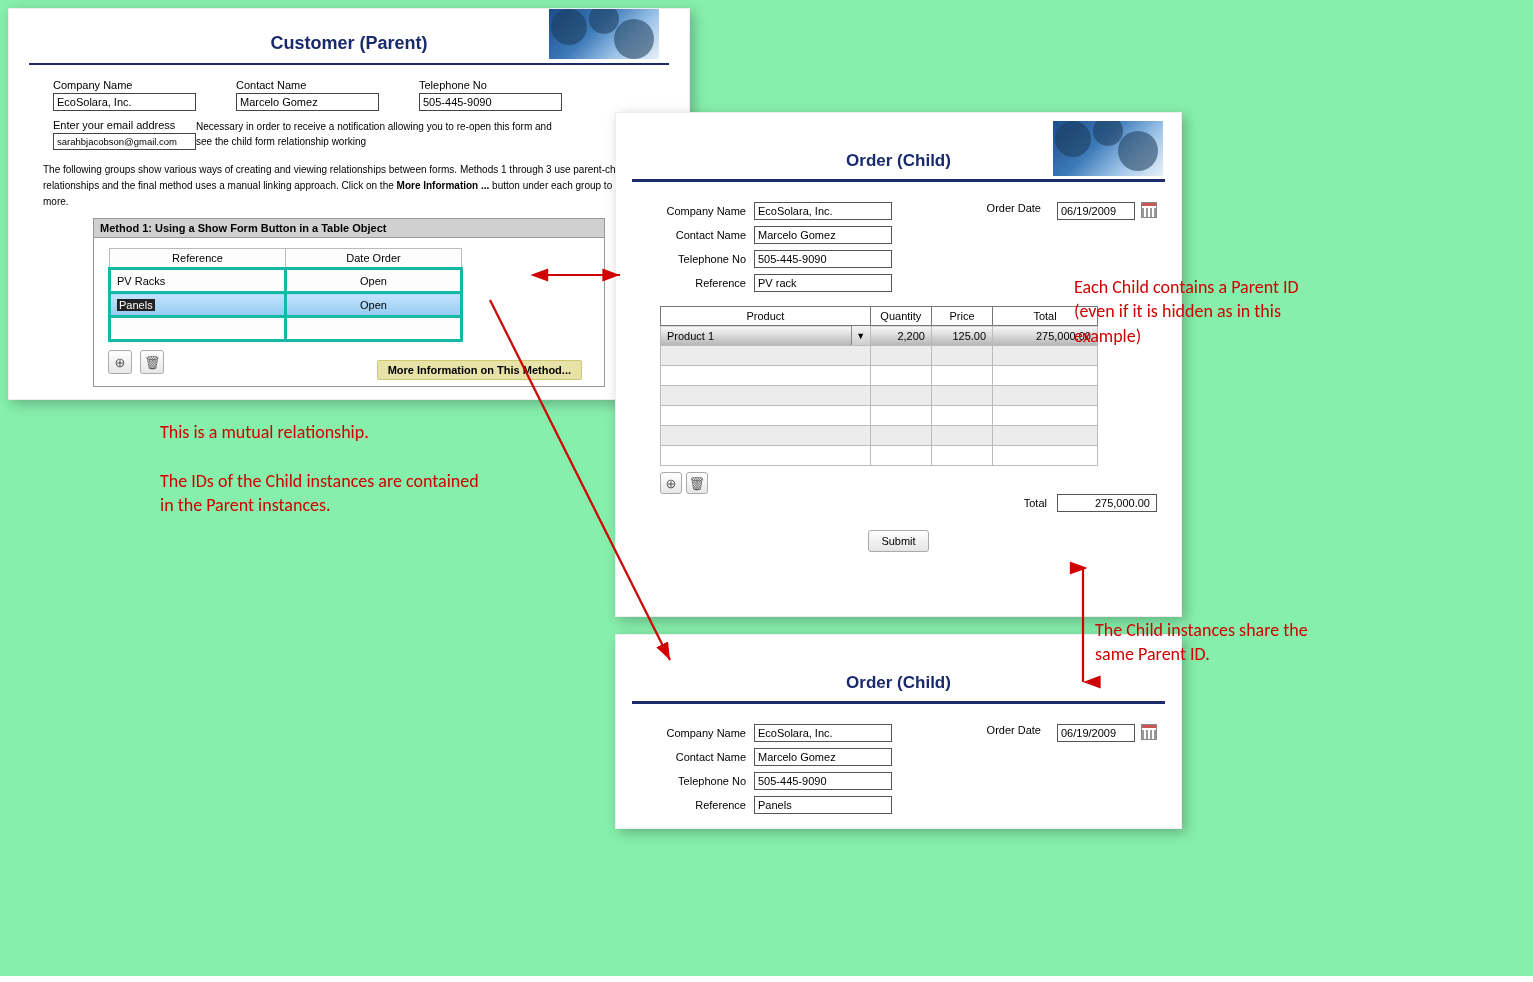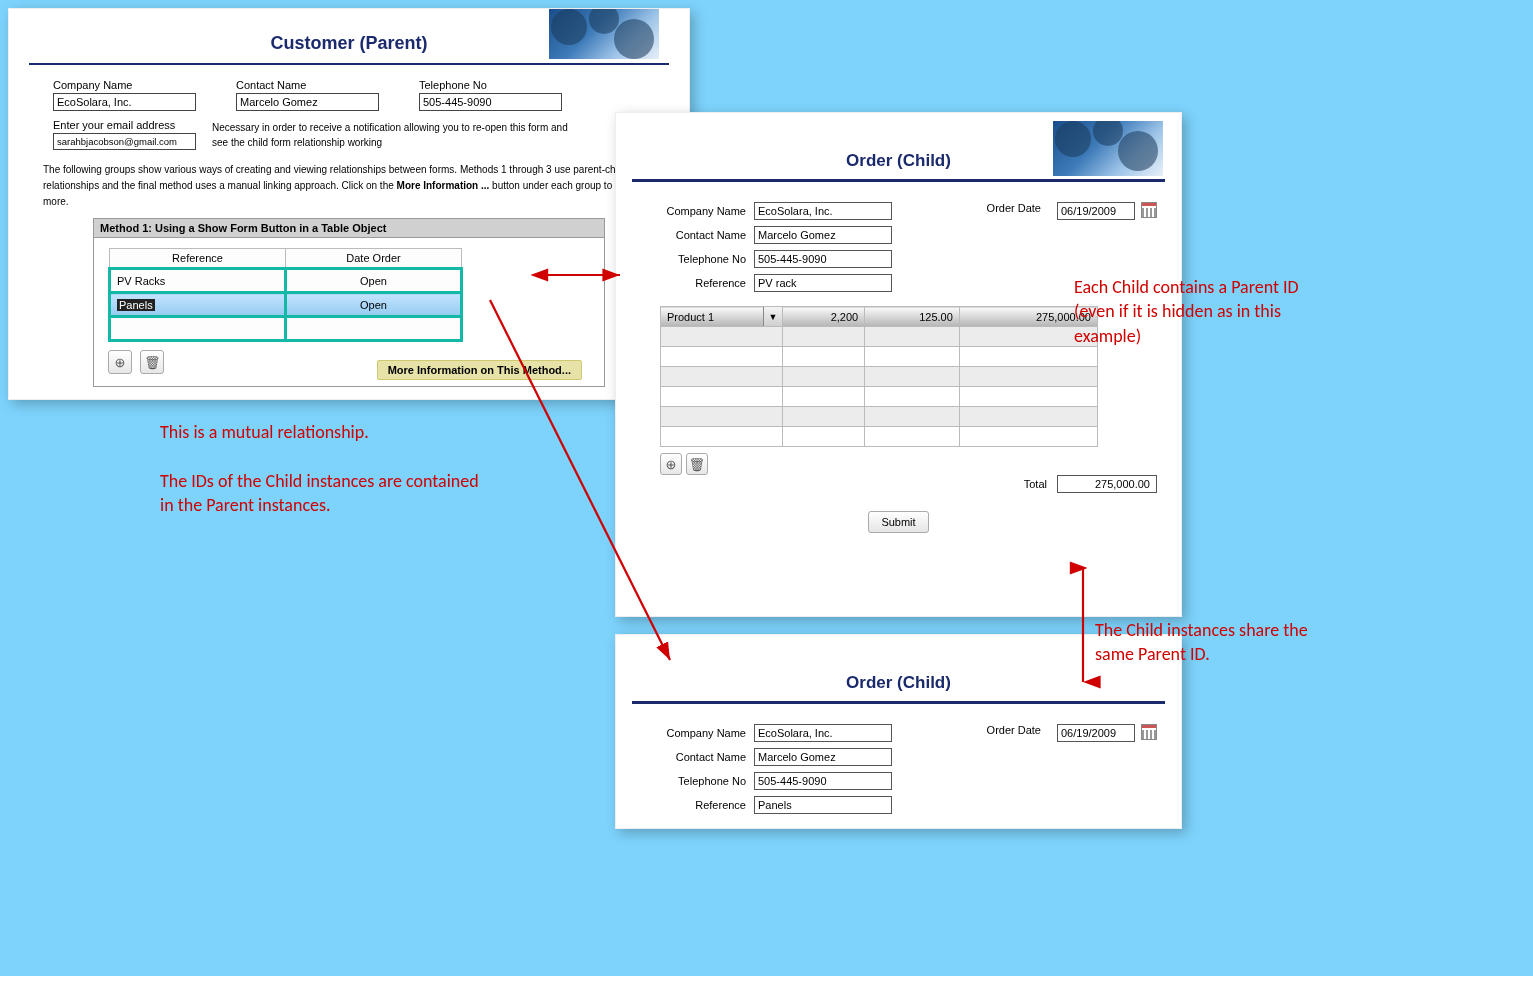--- a/index.html
+++ b/index.html
@@ -1,16 +1,16 @@
 <!DOCTYPE html>
 <html><head>
 <meta charset="utf-8">
 <style>
   html,body{margin:0;padding:0;font-family:Verdana,Arial,sans-serif;background:#fff;}
-  .canvas{position:relative;width:1533px;height:976px;background:#7dd3fc;}
+  .canvas{position:relative;width:1533px;height:976px;background:#86efac;}
   
   .parent-panel{
     position:absolute;left:8px;top:8px;width:680px;height:390px;
     background:#fff;border:1px solid #eee;box-shadow:4px 4px 12px rgba(0,0,0,.25);
   }
   .parent-header{
     position:relative;height:50px;text-align:center;
   }
   .parent-header .title{
     font-weight:bold;color:#1a2a6c;font-size:18px;padding-top:24px;
@@ -22,21 +22,21 @@
   }
   .gears svg{position:absolute;left:-10px;top:-10px;}
   .hr{border-top:2px solid #1a2a6c;margin:4px 20px 8px 20px;}
   .field-label{font-size:11px;margin-bottom:2px;}
   .field-input{
     border:1px solid #444;font-size:11px;padding:2px 3px;background:#fff;
     font-family:Verdana,Arial,sans-serif;
   }
   .parent-fields{display:flex;gap:40px;padding:6px 44px;}
   .pf-col{display:flex;flex-direction:column;}
-  .parent-email-row{display:flex;gap:16px;padding:2px 44px;align-items:center;}
+  .parent-email-row{display:flex;gap:0;padding:2px 44px;align-items:flex-start;}
   .note{font-size:10px;line-height:1.5;max-width:360px;}
   .paragraph{font-size:10px;line-height:1.6;padding:10px 34px 0 34px;}
   .paragraph b{font-weight:bold;}
 
   .method-box{
     margin:8px 84px 3px 84px;border:1px solid #999;
   }
   .method-title{
     background:#d0d0d0;border-bottom:1px solid #999;
     font-size:11px;font-weight:bold;padding:3px 6px;
@@ -251,20 +251,26 @@
         <input class="cf-input" value="505-445-9090" style="">
       </div>
       <div class="cf-row">
         <span class="cf-label">Reference</span>
         <input class="cf-input" value="PV rack" style="">
       </div>
     </div>
 
     <table class="product-table">
       <tbody>
+          <tr>
+        <th style="width:48%">Product</th>
+        <th style="width:14%">Quantity</th>
+        <th style="width:14%">Price</th>
+        <th style="width:24%">Total</th>
+      </tr>
       <tr class="filled">
         <td class="prod">
           <span>Product 1</span>
           <span class="dd-btn">▼</span>
         </td>
         <td>2,200</td>
         <td>125.00</td>
         <td>275,000.00</td>
       </tr>
       <tr class="alt">

